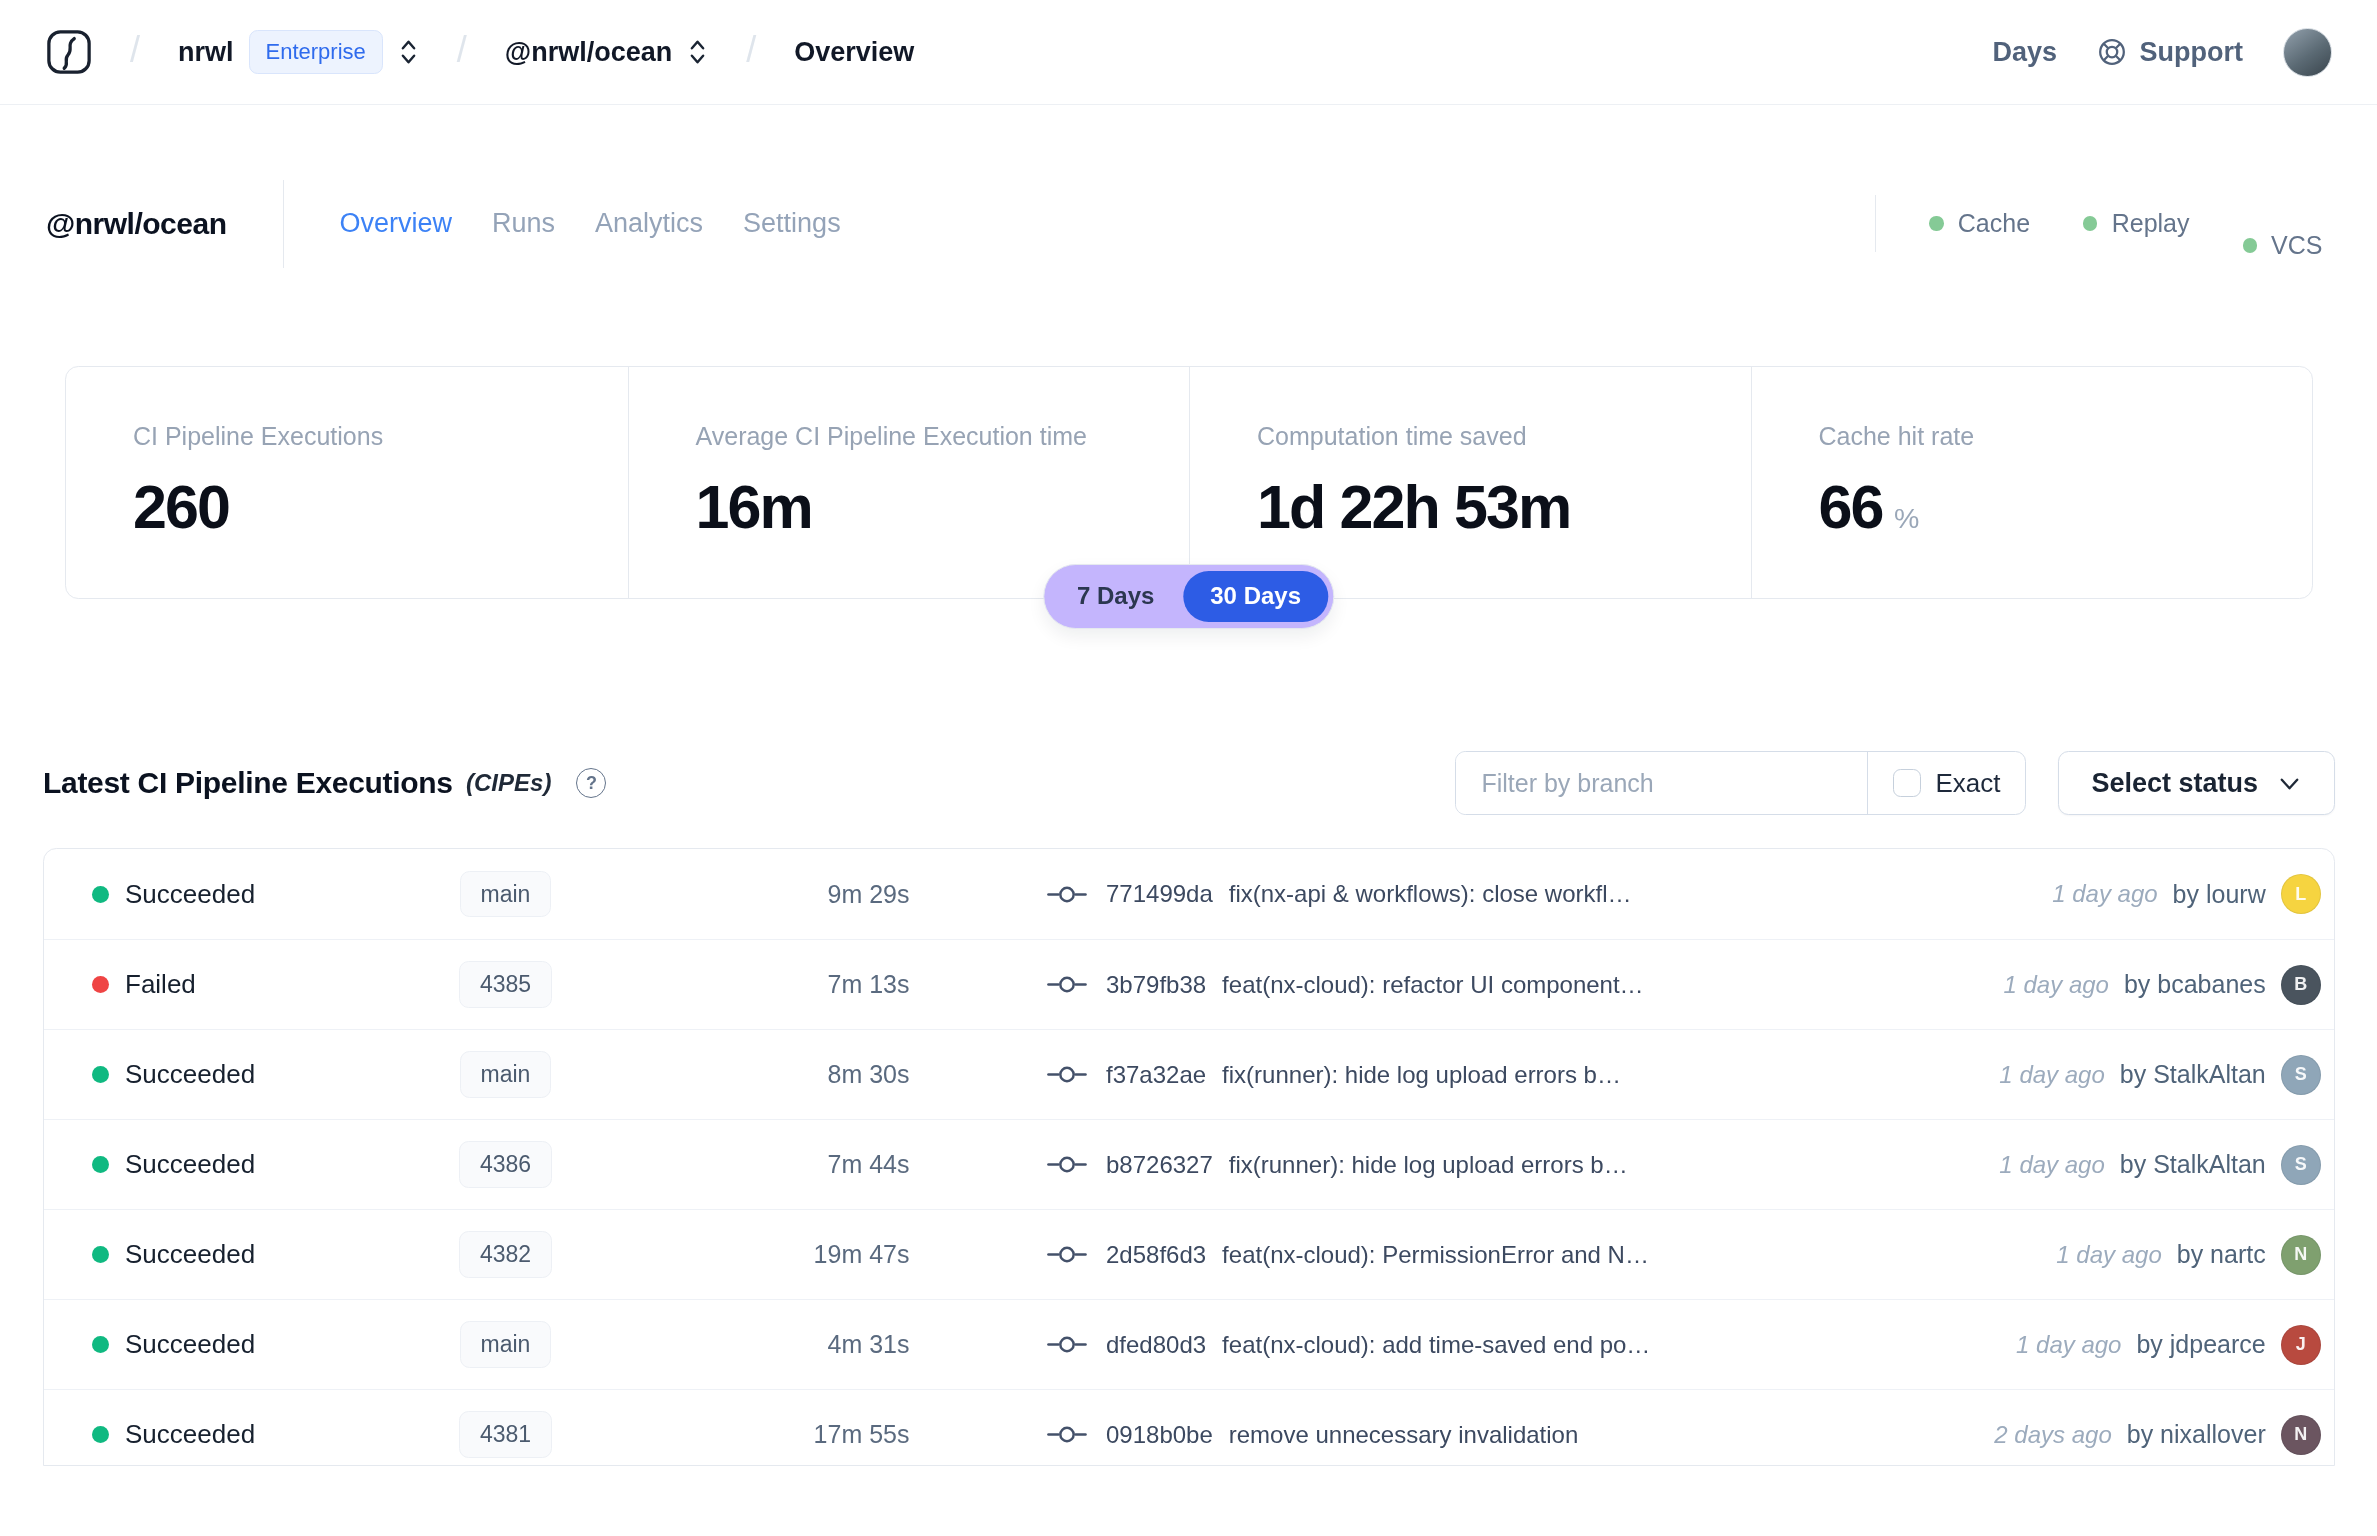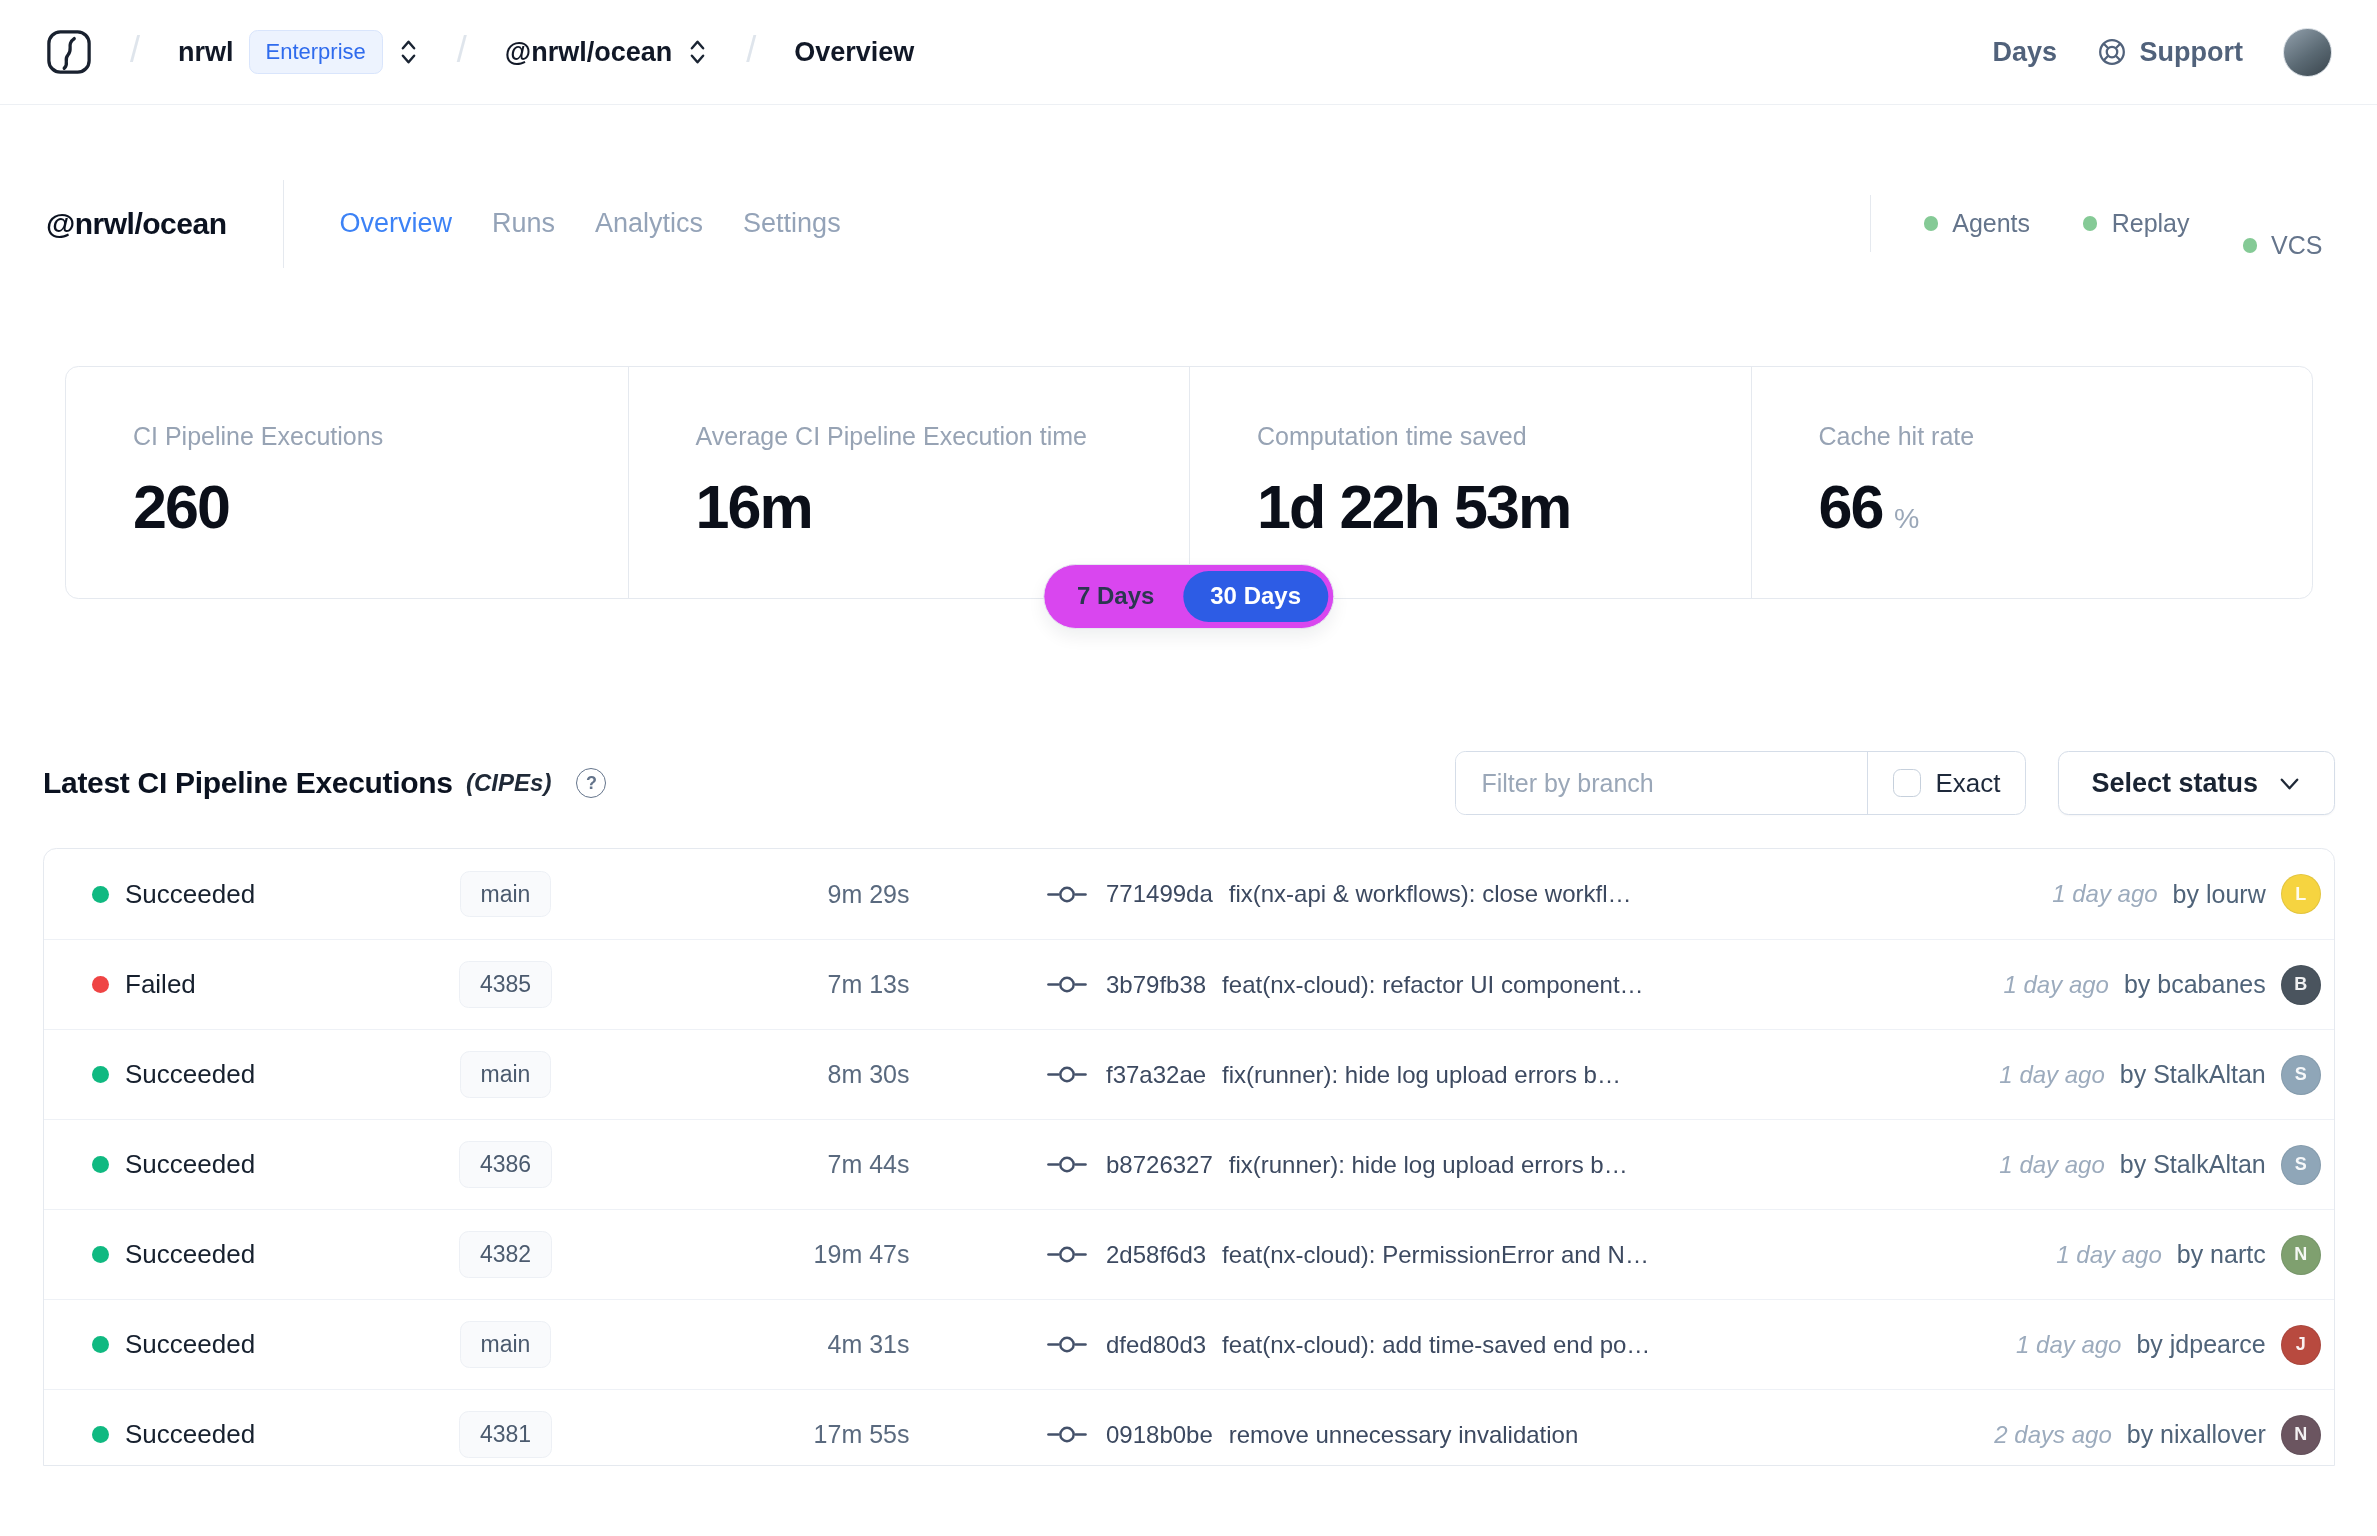--- a/index.html
+++ b/index.html
@@ -71,21 +71,21 @@
   .stat-card + .stat-card { border-left: 1px solid #e5e9ef; }
   .stat-label { font-size: 25px; color: #97a3b4; font-weight: 500; }
   .stat-value {
     margin-top: 21px; font-size: 61px; font-weight: 700;
     letter-spacing: -1.9px; color: #0b0f19; display: flex; align-items: baseline;
   }
   .stat-suffix { font-size: 28.5px; font-weight: 500; color: #9aa7b8; margin-left: 11.4px; letter-spacing: 0; }
 
   .range-toggle {
     position: absolute; left: 50%; bottom: -29.5px; transform: translateX(-50%);
-    background: #d946ef; border: 1px solid #e5e9ef; border-radius: 42px;
+    background: #c4b5fd; border: 1px solid #e5e9ef; border-radius: 42px;
     padding: 5.7px; display: flex; align-items: center; gap: 1.9px;
     box-shadow: 0 7.6px 17px rgba(15,23,42,0.07);
   }
   .range-opt {
     font-size: 24px; font-weight: 600; color: #2b3750;
     padding: 11.4px 27px; border-radius: 38px; cursor: pointer; white-space: nowrap;
   }
   .range-opt.selected { background: #2d5ce5; color: #ffffff; font-weight: 700; }
 
   
@@ -227,21 +227,21 @@
   <div class="ws-tabs">
     <span class="ws-tab active">Overview</span>
     <span class="ws-tab">Runs</span>
     <span class="ws-tab">Analytics</span>
     <span class="ws-tab">Settings</span>
   </div>
   <div class="ws-status">
     <span class="ws-status-divider"></span>
     <span class="status-item">
       <span class="status-dot-sm"></span>
-      <span class="lbl">Agents</span>
+      <span class="lbl">Cache</span>
     </span>
     <span class="status-item">
       <span class="status-dot-sm"></span>
       <span class="lbl">Replay</span>
     </span>
     <span class="status-item">
       <span class="status-dot-sm"></span>
       <span class="lbl">VCS</span>
     </span>
   </div>

